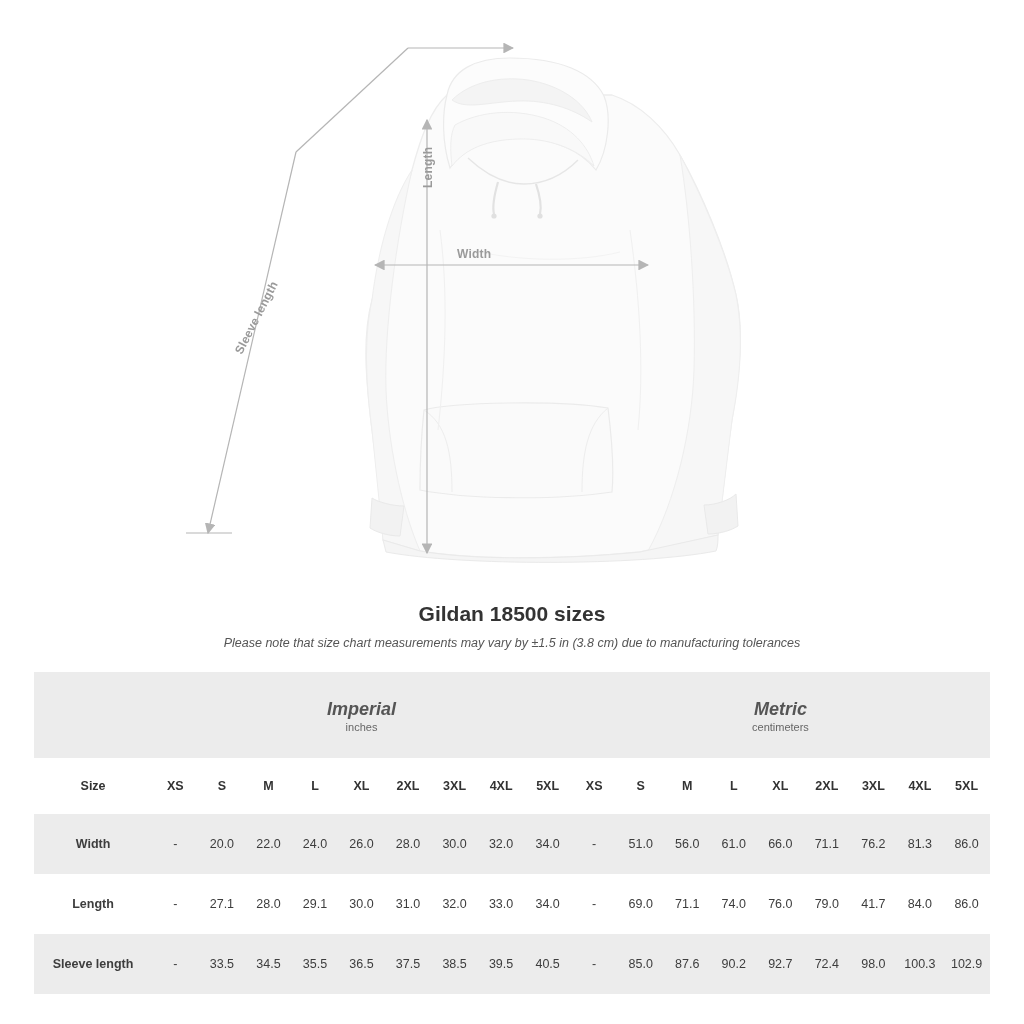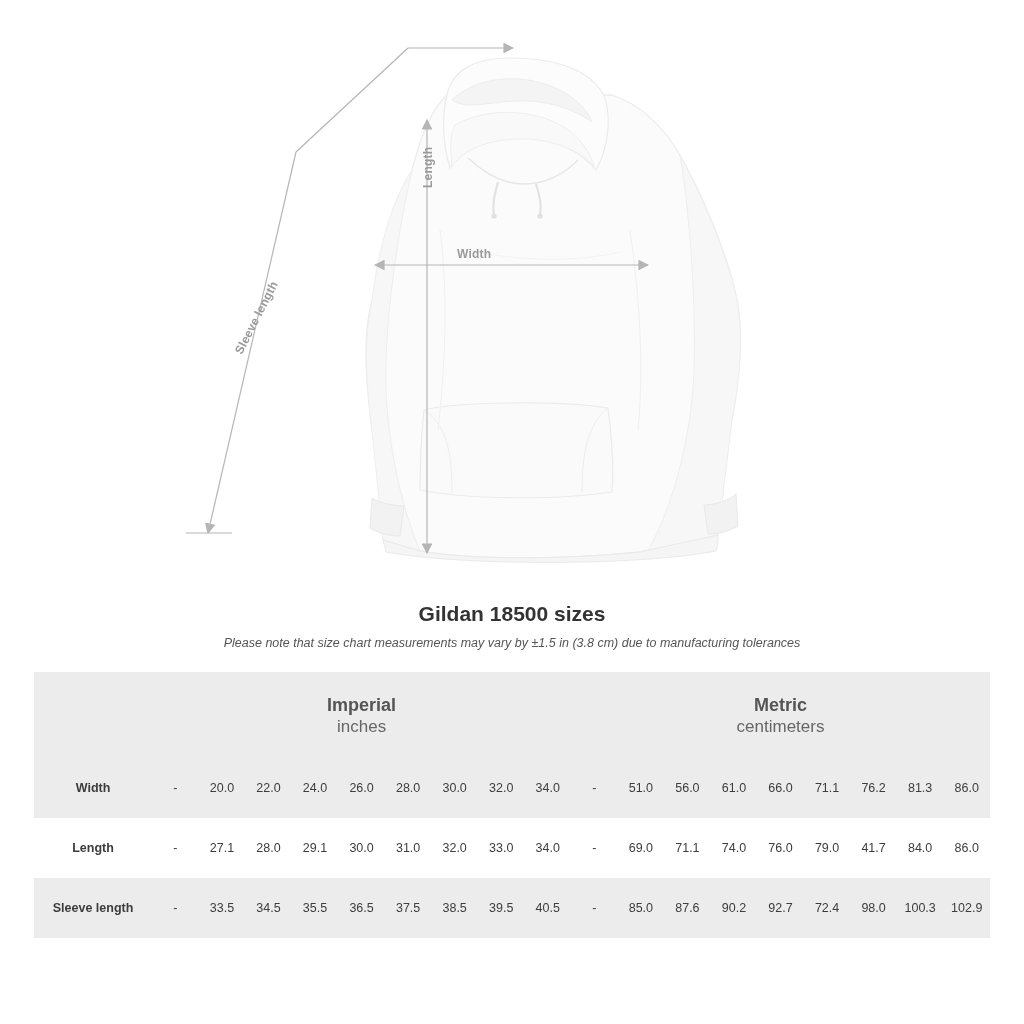--- a/index.html
+++ b/index.html
@@ -89,26 +89,27 @@
 
   
   .unit-cell {
     background: #ececec;
     height: 84px;
     vertical-align: middle;
   }
   .unit-name {
     font-size: 18px;
     font-weight: bold;
+    font-style: italic;
     color: #555555;
     display: block;
     line-height: 1.35;
   }
   .unit-sub {
-    font-size: 17px;
+    font-size: 11px;
     color: #666666;
     display: block;
     font-style: normal;
   }
   .corner-cell {
     background: #ececec;
   }
 
   
   tr.size-row td {
@@ -271,20 +272,41 @@
         <td class="unit-cell" colspan="9">
           <span class="unit-name">Imperial</span>
           <span class="unit-sub">inches</span>
         </td>
         <td class="unit-cell" colspan="9">
           <span class="unit-name">Metric</span>
           <span class="unit-sub">centimeters</span>
         </td>
       </tr>
 
+      <tr class="size-row">
+        <td class="rowhead">Size</td>
+        <td>XS</td>
+        <td>S</td>
+        <td>M</td>
+        <td>L</td>
+        <td>XL</td>
+        <td>2XL</td>
+        <td>3XL</td>
+        <td>4XL</td>
+        <td>5XL</td>
+        <td>XS</td>
+        <td>S</td>
+        <td>M</td>
+        <td>L</td>
+        <td>XL</td>
+        <td>2XL</td>
+        <td>3XL</td>
+        <td>4XL</td>
+        <td>5XL</td>
+      </tr>
 
       <tr class="data-row shaded">
         <td class="rowhead">Width</td>
         <td class="val">-</td>
         <td class="val">20.0</td>
         <td class="val">22.0</td>
         <td class="val">24.0</td>
         <td class="val">26.0</td>
         <td class="val">28.0</td>
         <td class="val">30.0</td>

